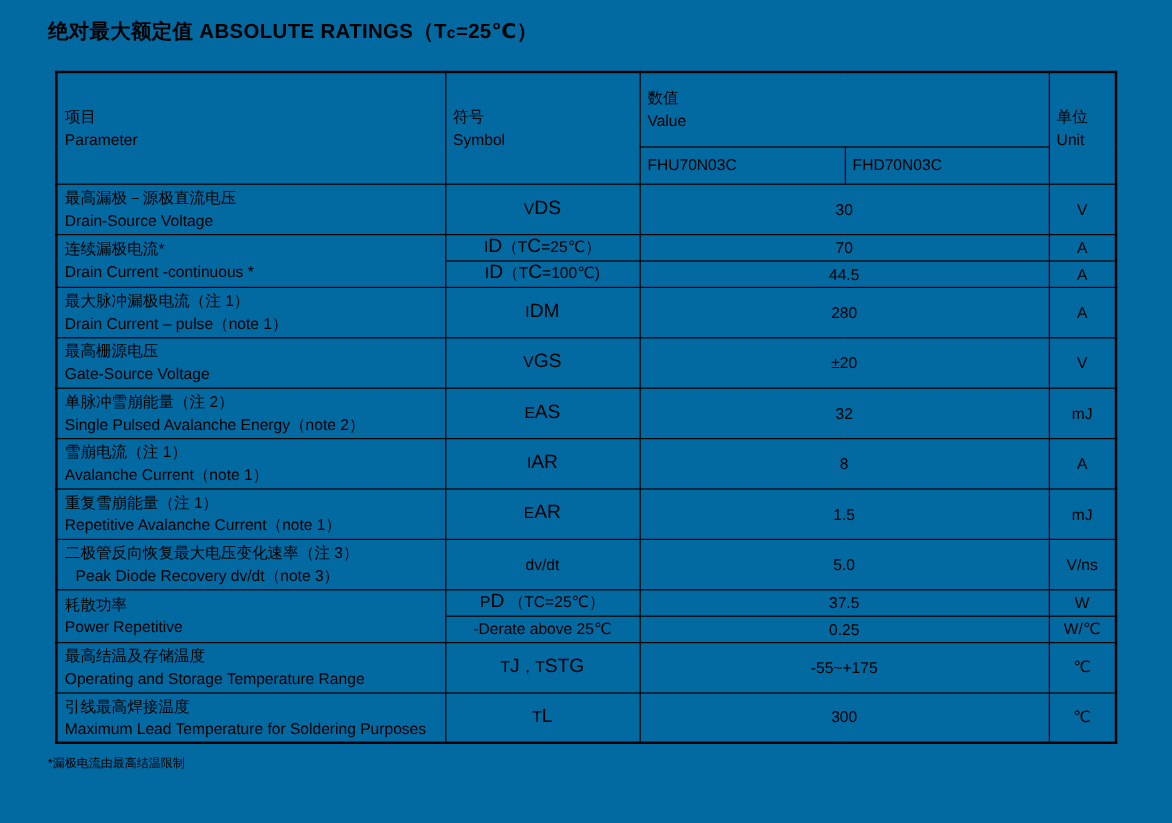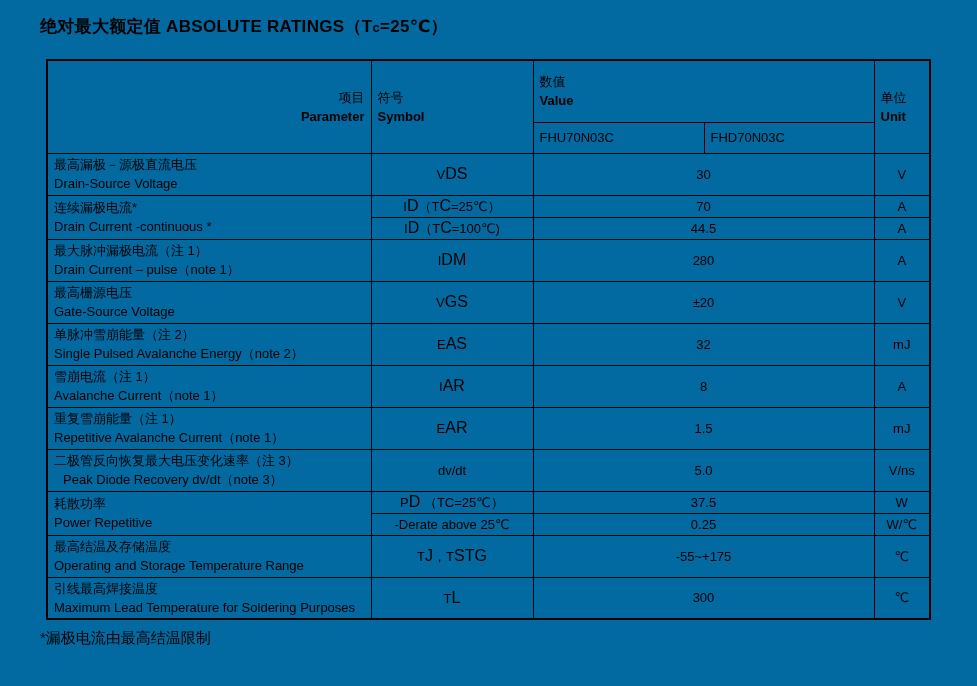--- a/index.html
+++ b/index.html
@@ -33,38 +33,38 @@
   col.c-symbol { width: 162px; }
   col.c-val1 { width: 171px; }
   col.c-val2 { width: 170px; }
   col.c-unit { width: 56px; }
 
   tr.hdr-top { height: 62px; }
   tr.hdr-sub { height: 31px; }
   tr.row-std { height: 42px; }
   tr.row-half { height: 22px; padding-left: 40px; }
 
-  th.hdr-param { text-align: right; margin-top: 24px; }
+  th.hdr-param { text-align: left; margin-top: 24px; }
   th.hdr-center { text-align: left; }
   .hdr-zh { display: block; font-weight: normal; line-height: 19px; }
-  .hdr-en { display: block; font-weight: bold; line-height: 19px; }
+  .hdr-en { display: block; font-weight: normal; line-height: 19px; }
 
   td.param-cell { text-align: left; line-height: 19px; }
   td.param-cell .zh-line { display: block; }
   td.param-cell .en-line { display: block; }
   td.param-cell .en-indent { padding-left: 9px; }
 
   td.symbol-cell { text-align: center; white-space: nowrap; }
   td.value-cell { text-align: center; }
   td.unit-cell { text-align: center; }
 
   .sub { font-size: 16px; }
   .title .sub { font-size: 13px; font-weight: bold; }
 
-  .footnote { margin: 9px 0 0 40px; font-size: 15px; }
+  .footnote { margin: 9px 0 0 40px; font-size: 10px; }
   .footnote + .footnote { margin-top: 12px; }
 </style>
 </head>
 <body>
 
 <div class="page">
 
   <h1 class="title"><span>绝对最大额定值 ABSOLUTE RATINGS（T</span><span class="sub">c</span><span>=25℃）</span></h1>
 
   <table class="ratings">

